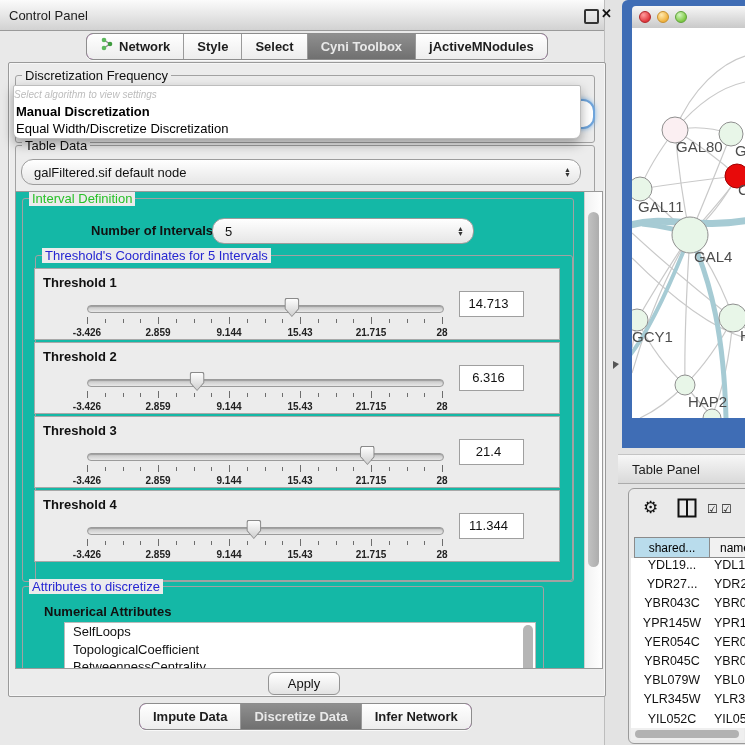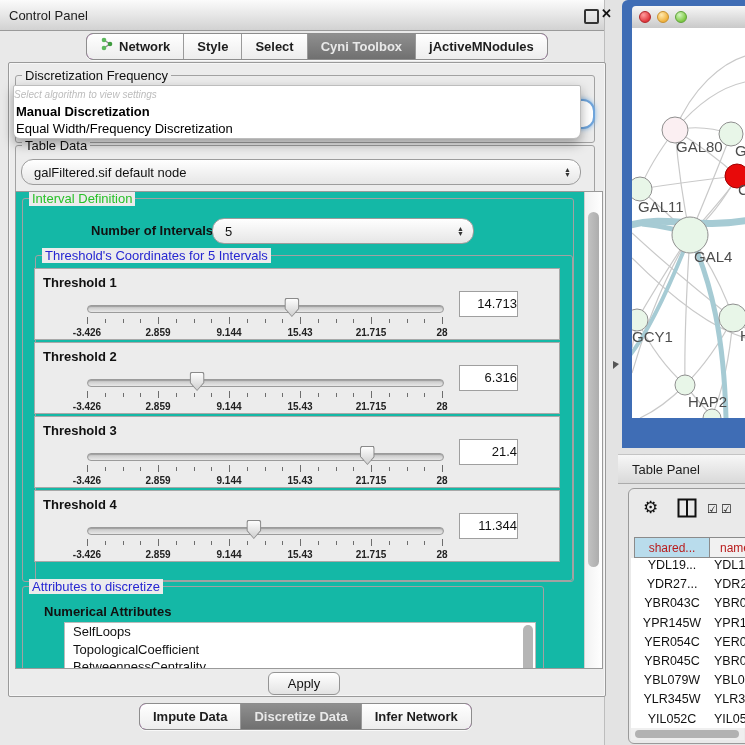--- a/index.html
+++ b/index.html
@@ -78,22 +78,22 @@
          background:#8a8a8a;clip-path:polygon(8% 0,92% 0,100% 10%,100% 55%,50% 100%,0 55%,0 10%);}
   .thumb i{position:absolute;left:1px;top:1px;width:13px;height:17px;display:block;
            background:linear-gradient(#fdfdfd,#cfcfcf);
            clip-path:polygon(8% 0,92% 0,100% 10%,100% 55%,50% 100%,0 55%,0 10%);}
   .ticks{position:absolute;left:0;top:20px;width:100%;height:8px;}
   .tick{position:absolute;top:2px;width:1px;height:4px;background:#6d6d6d;}
   .tick.major{top:0;height:7px;}
   .tlabels{position:absolute;left:0;top:30px;width:100%;height:10px;}
   .tlab{position:absolute;transform:translateX(-50%);font-size:10px;font-weight:bold;color:#222;white-space:nowrap;}
   .vbox{position:absolute;left:424px;top:22px;width:57px;height:24px;background:#fff;
-        border:1px solid #9f9f9f;font-size:13px;color:#111;text-align:right;
-        line-height:24px;padding-right:0;}
+        border:1px solid #9f9f9f;font-size:13px;color:#111;text-align:center;
+        line-height:24px;padding-right:6px;}
   
   .na-label{position:absolute;left:28px;top:412px;font-size:13px;font-weight:bold;color:#111;}
   .attr-list{position:absolute;left:48px;top:430px;width:470px;height:46px;background:#fff;
              border:1px solid #bbb;overflow:hidden;}
   .attr-item{font-size:13px;color:#111;line-height:17.5px;padding-left:8px;white-space:nowrap;}
   .list-vthumb{position:absolute;right:2px;top:2px;width:10px;height:60px;border-radius:5px;
                background:#b5b5b5;}
   .apply-btn{position:absolute;left:259px;top:609px;width:70px;height:21px;
              background:linear-gradient(#ffffff,#e3e3e3);border:1px solid #949494;
              border-radius:6px;font-size:13px;color:#111;text-align:center;line-height:21px;}
@@ -111,21 +111,21 @@
   .tp-bar{position:absolute;left:618px;top:454px;width:127px;height:28px;
           background:linear-gradient(#f7f7f7,#d9d9d9);border-top:1px solid #c4c4c4;
           border-bottom:1px solid #ababab;}
   .tp-title{position:absolute;left:14px;top:7px;font-size:13px;color:#1c1c1c;white-space:nowrap;}
   .table-window{position:absolute;left:628px;top:488px;width:117px;height:254px;
                 background:#eaeaea;border:1px solid #9a9a9a;border-radius:6px 0 0 6px;overflow:hidden;}
   .gear-icon{position:absolute;left:14px;top:8px;font-size:17px;color:#111;}
   .col-icon{position:absolute;left:48px;top:9px;}
   .check-icon{position:absolute;top:13px;font-size:12px;color:#111;}
   .thead-cell{position:absolute;top:48px;height:21px;border:1px solid #8b8b8b;
-              font-size:12px;color:#b91c1c;line-height:21px;box-sizing:border-box;white-space:nowrap;overflow:hidden;}
+              font-size:12px;color:#000000;line-height:21px;box-sizing:border-box;white-space:nowrap;overflow:hidden;}
   .thead-c1{left:5px;width:76px;background:#b9dcec;text-align:center;}
   .thead-c2{left:80px;width:110px;background:#f1f1f1;padding-left:10px;}
   .trows{position:absolute;left:2px;top:69px;width:180px;height:170px;background:#fff;}
   .trow{position:absolute;left:0;width:100%;height:20px;font-size:12.5px;color:#111;white-space:nowrap;}
   .tc1{position:absolute;left:3px;width:76px;text-align:center;overflow:hidden;}
   .tc2{position:absolute;left:83px;width:90px;overflow:hidden;}
   .hscroll{position:absolute;left:2px;top:239px;width:113px;height:12px;background:#efefef;}
   .hthumb{position:absolute;left:4px;top:2px;width:104px;height:8px;border-radius:4px;background:#b2b2b2;}
   .cursor-mark{position:absolute;left:613px;top:361px;width:0;height:0;
                border-left:6px solid #555;border-top:3px solid transparent;border-bottom:5px solid transparent;}
@@ -169,21 +169,21 @@
     <div class="cp-main">
       <div class="fieldset fs-algo">
         <span class="flabel">Discretization Frequency</span>
       </div>
       <div class="combo-fragment"></div>
 
       <div class="popup">
         <div class="ph">Select algorithm to view settings</div>
         <div id="popup-options">
             <div class="opt bold">Manual Discretization</div>
-            <div class="opt">Equal Width/Frequency Discretization</div>
+            <div class="opt">Equal Width/Discretize Discretization</div>
           </div>
       </div>
 
       <div class="fieldset fs-tabledata">
         <span class="flabel">Table Data</span>
       </div>
       <div class="combo tabledata-combo">
         <span>galFiltered.sif default node</span>
         <span class="stepper">
             <span>▲</span>

